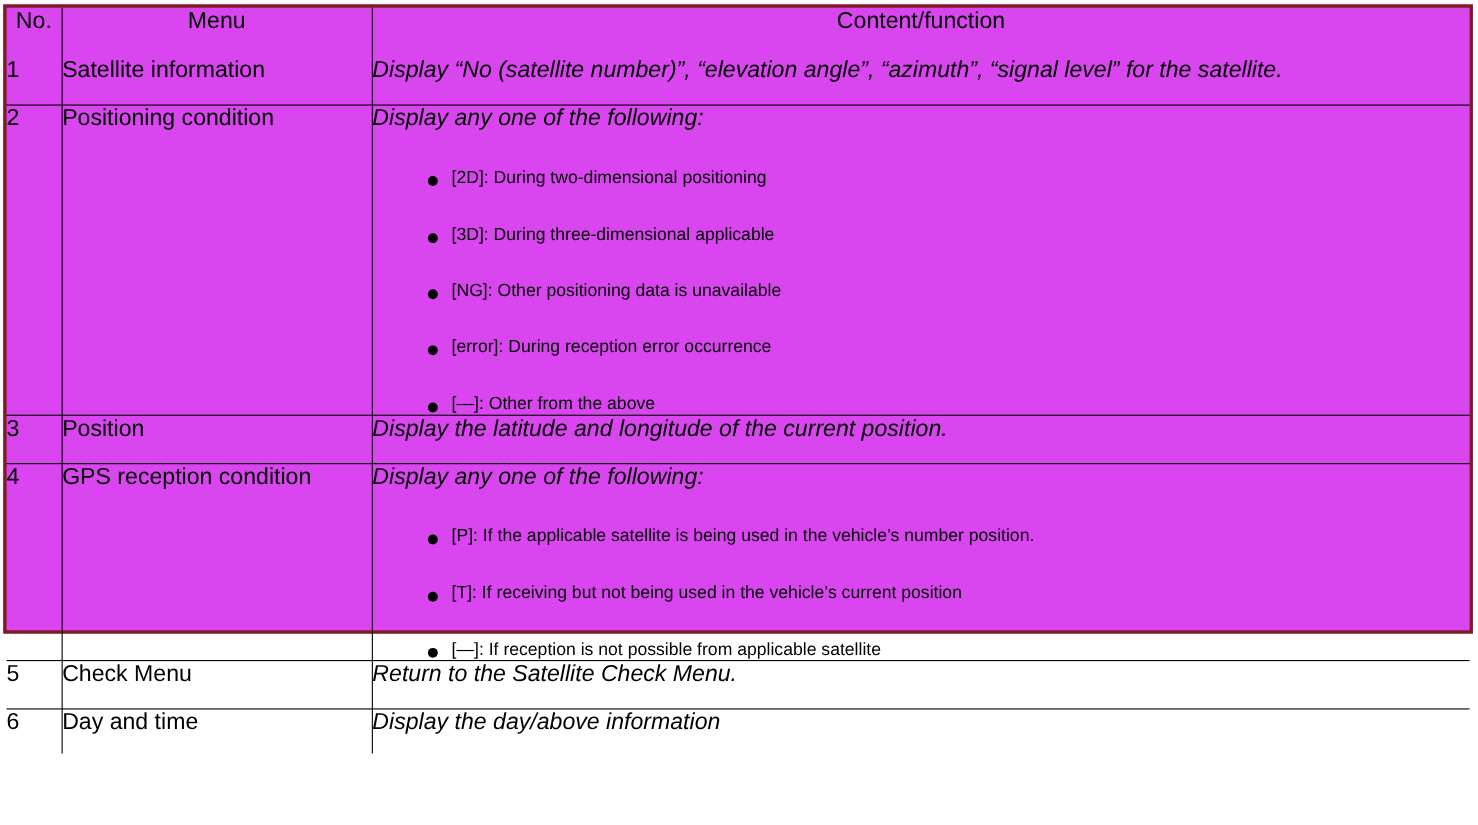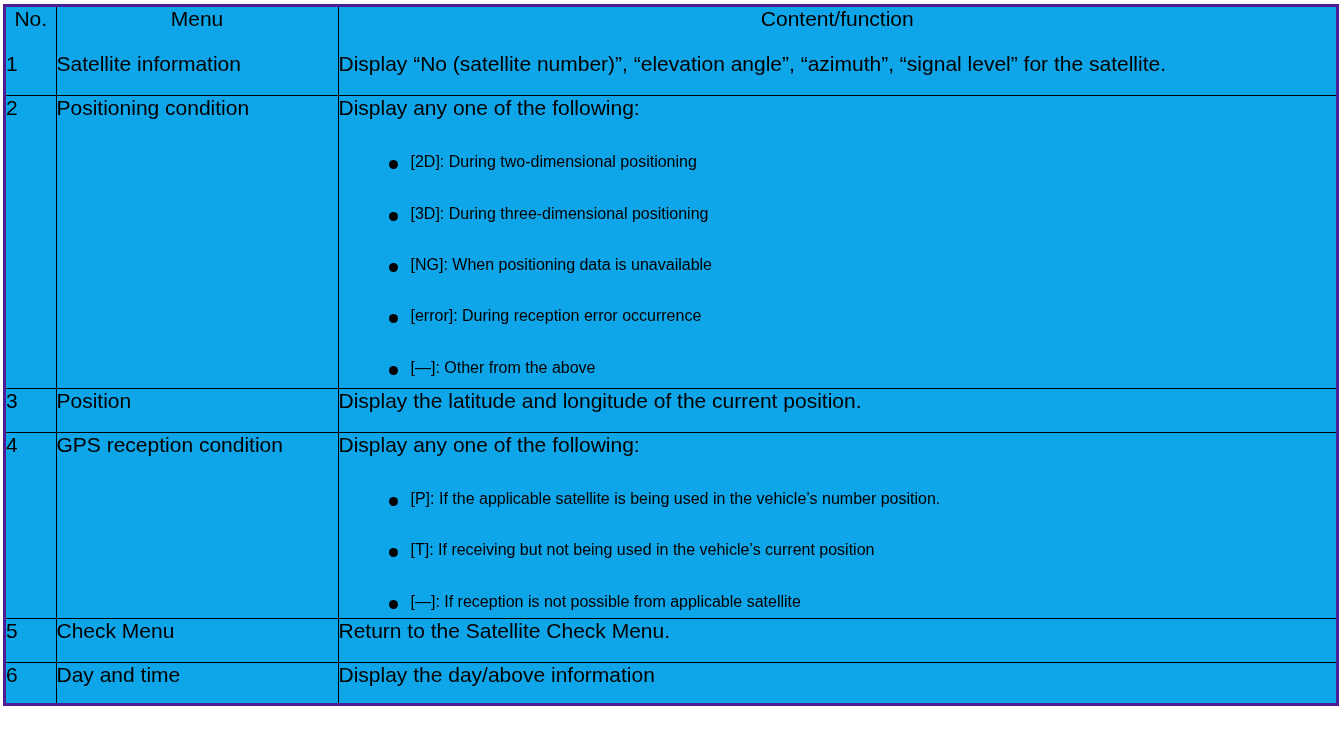--- a/index.html
+++ b/index.html
@@ -12,24 +12,24 @@
     height: 750px;
     font-family: "Liberation Sans", sans-serif;
     color: #000000;
     overflow: hidden;
   }
   .table-wrap {
     position: absolute;
     left: 3px;
     top: 4px;
     width: 1336px;
-    height: 702px;
+    height: 572px;
     box-sizing: border-box;
-    border: 3px solid #4c1d95;
-    background: #0ea5e9;
+    border: 3px solid #7f1d1d;
+    background: #d946ef;
   }
   table.spec {
     border-collapse: collapse;
     table-layout: fixed;
     width: 100%;
     height: 100%;
   }
   table.spec col.c-no    { width: 50px; }
   table.spec col.c-name  { width: 282px; }
   table.spec col.c-cont  { width: 998px; }
@@ -70,20 +70,21 @@
     font-size: 21px;
   }
   .row-1 td  { height: 43px; }
   .row-3 td  { height: 43px; }
   .row-5 td  { height: 43px; }
   .row-6 td  { height: 40px; }
 
   .lead {
     margin: 0 0 0 0;
     padding: 0;
+    font-style: italic;
   }
   ul.bullets {
     list-style: none;
     margin: 0;
     padding: 0;
   }
   ul.bullets li {
     position: relative;
     padding-left: 72px;
     margin-top: 33px;
@@ -130,22 +131,22 @@
         </td>
       </tr>
 
       <tr class="row-2">
         <td class="cell-no">2</td>
         <td class="cell-name">Positioning condition</td>
         <td class="cell-cont">
           <div class="lead">Display any one of the following:</div>
           <ul class="bullets r2-bullets">
             <li><span class="dot"></span><span>[2D]: During two-dimensional positioning</span></li>
-            <li><span class="dot"></span><span>[3D]: During three-dimensional positioning</span></li>
-            <li><span class="dot"></span><span>[NG]: When positioning data is unavailable</span></li>
+            <li><span class="dot"></span><span>[3D]: During three-dimensional applicable</span></li>
+            <li><span class="dot"></span><span>[NG]: Other positioning data is unavailable</span></li>
             <li><span class="dot"></span><span>[error]: During reception error occurrence</span></li>
             <li><span class="dot"></span><span>[—]: Other from the above</span></li>
           </ul>
         </td>
       </tr>
 
       <tr class="row-3">
         <td class="cell-no">3</td>
         <td class="cell-name">Position</td>
         <td class="cell-cont">

